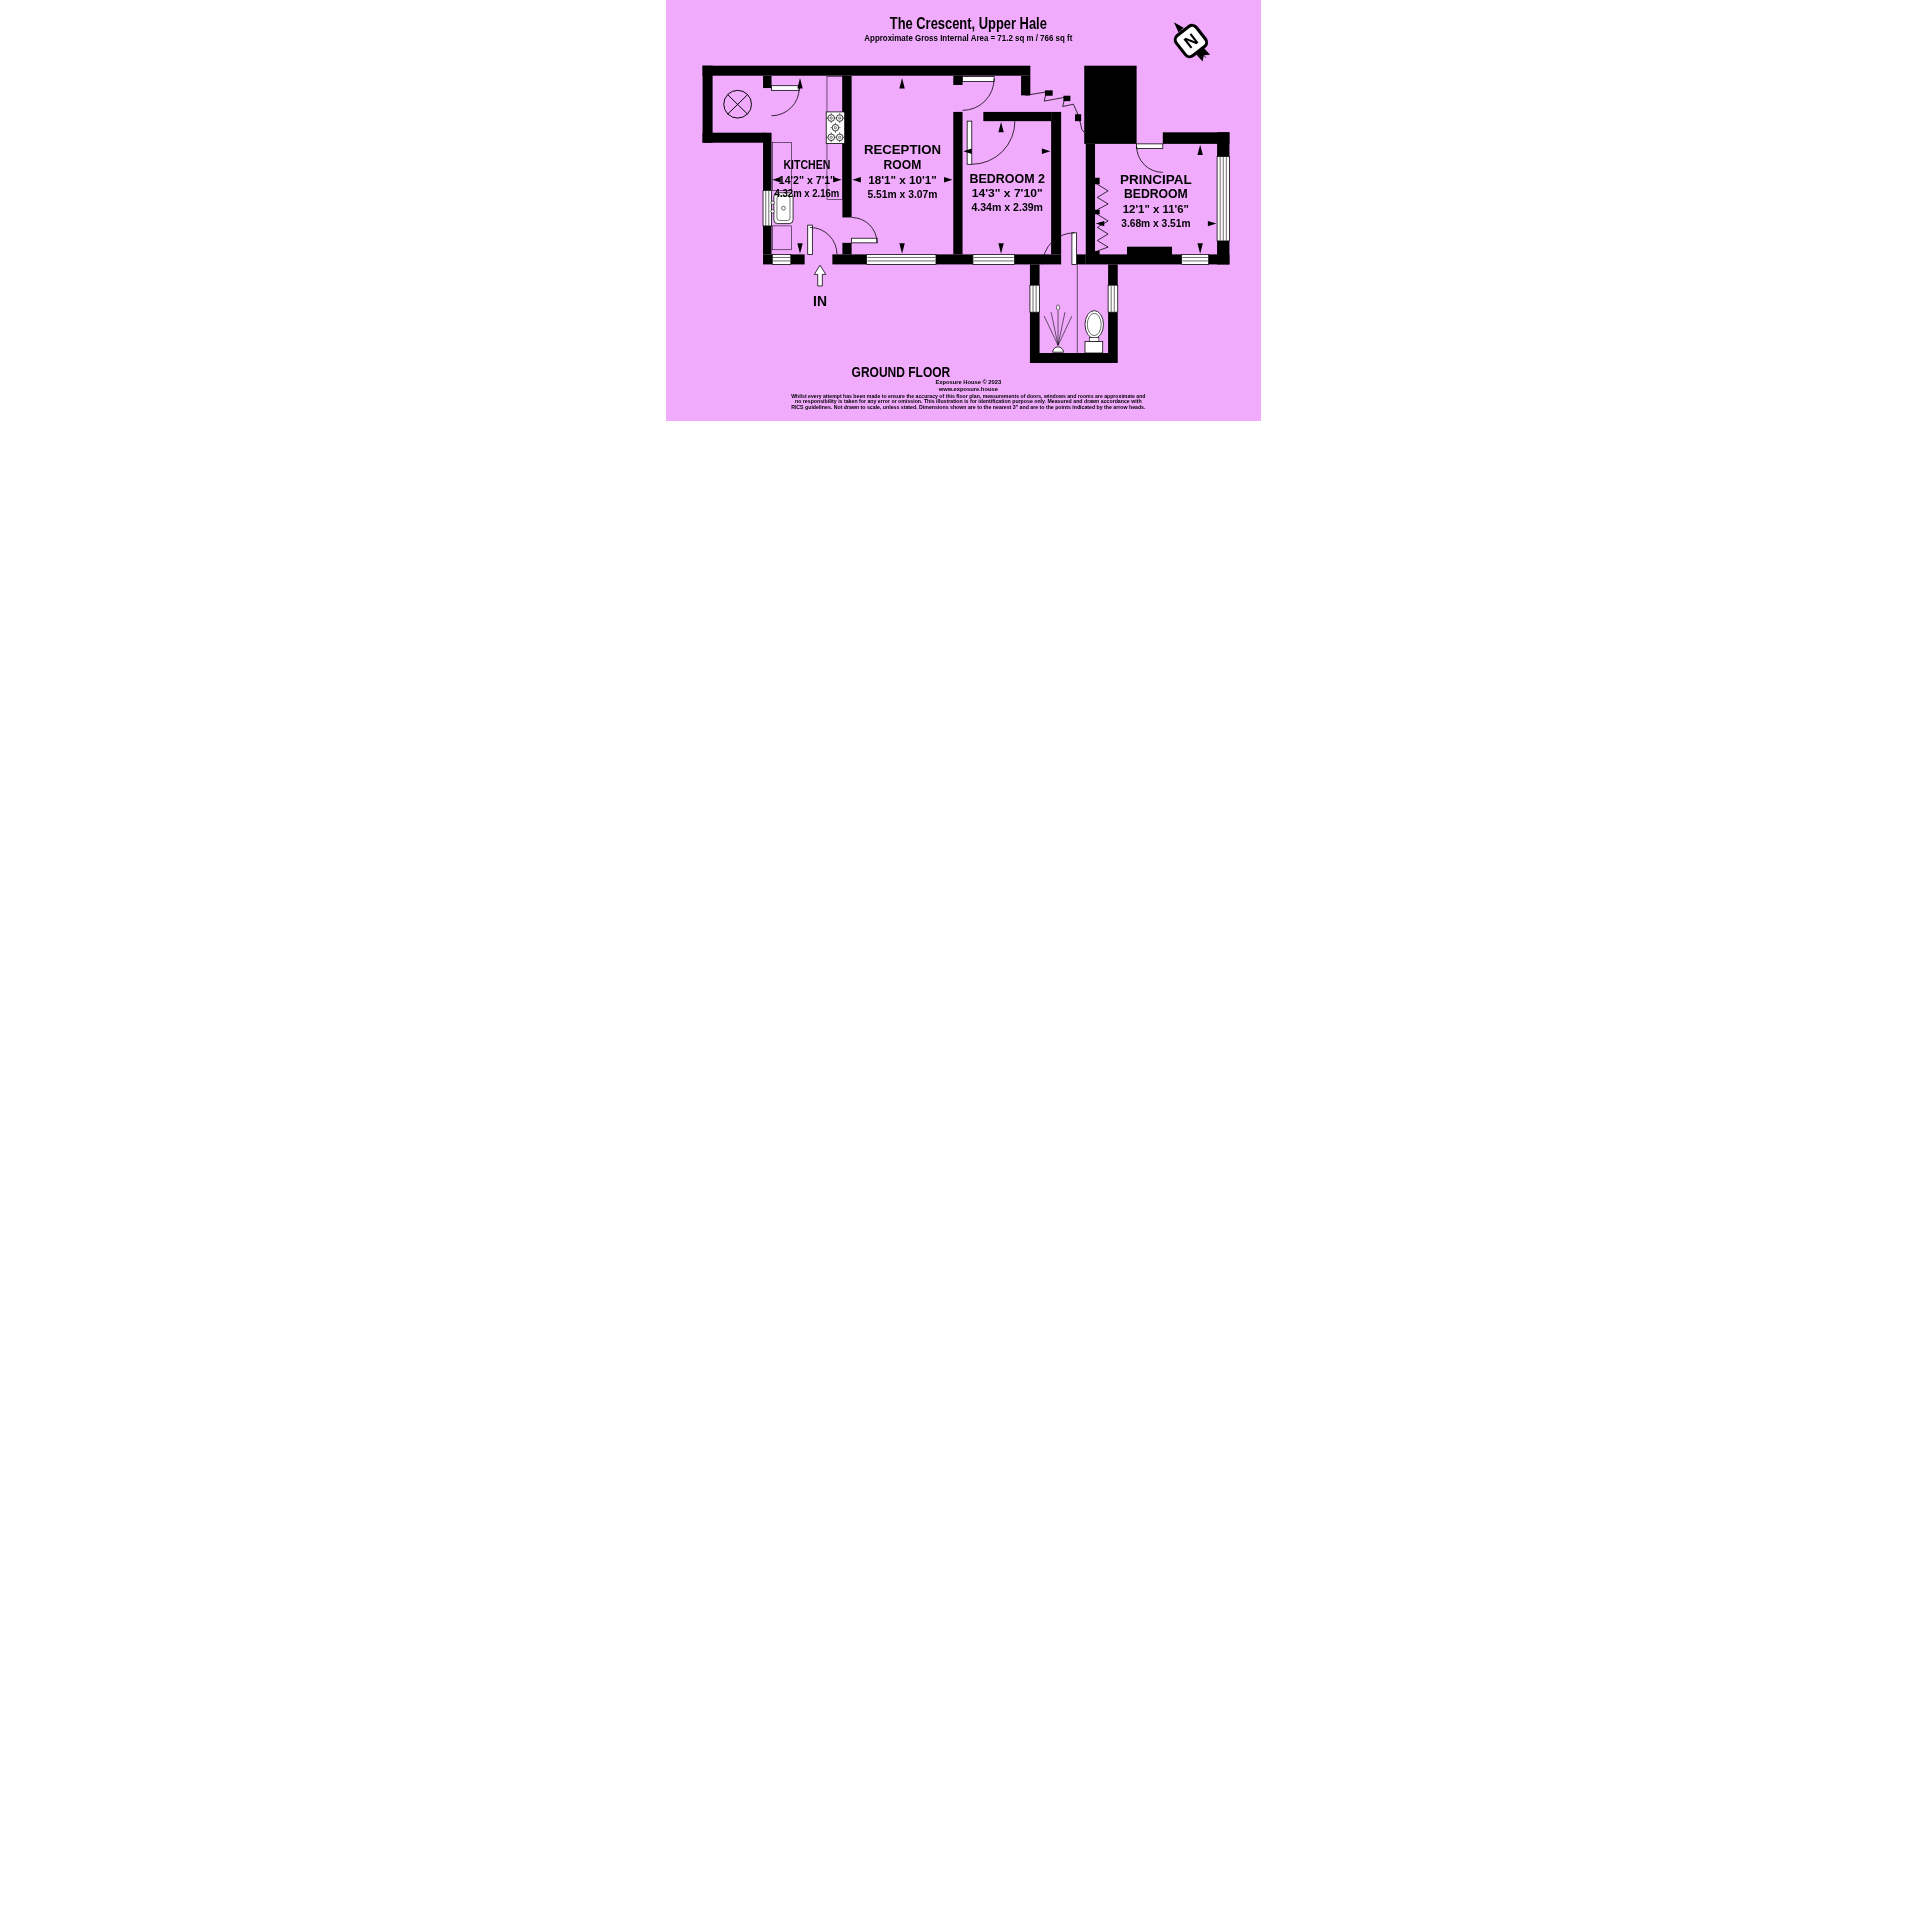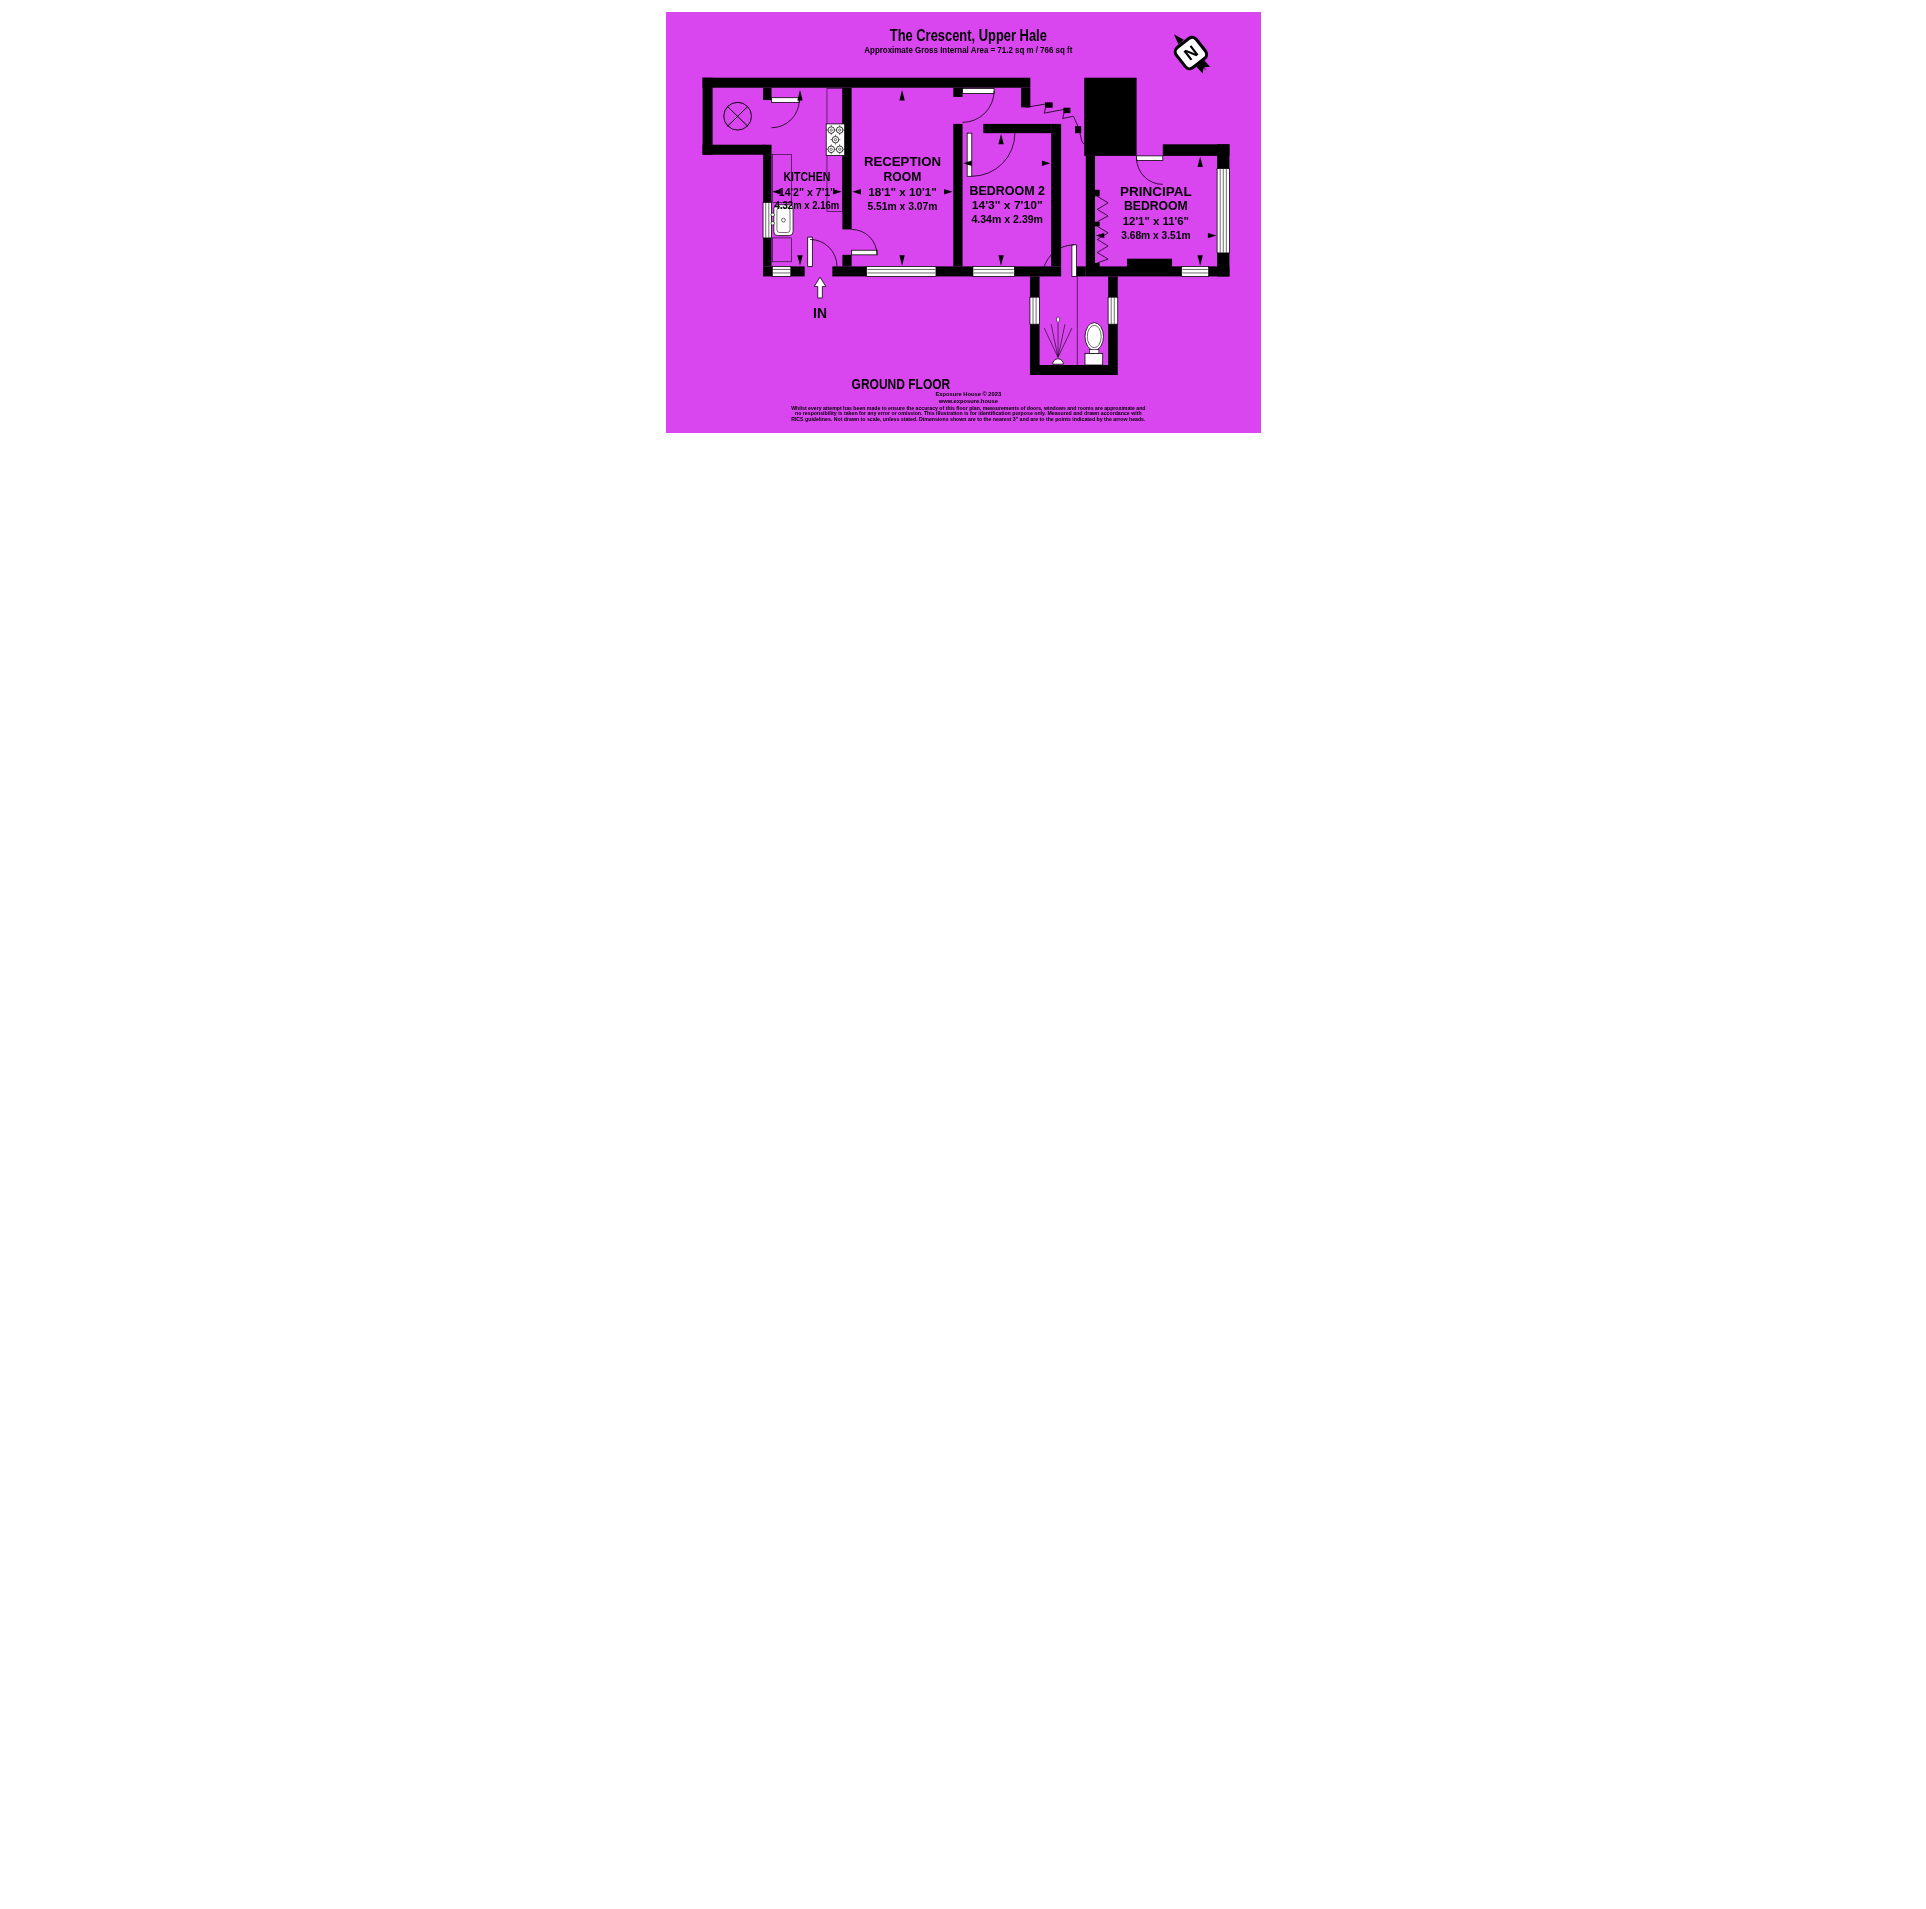--- a/index.html
+++ b/index.html
@@ -1,16 +1,16 @@
 <!DOCTYPE html>
 <html style="font-size:6.2px"><head>
 <meta charset="utf-8">
 <style>
   html,body{margin:0;padding:0;background:#ffffff;}
-  .page{width:595px;height:421px;background:#d946ef;margin:12px auto;position:relative;font-family:"Liberation Sans",sans-serif;}
+  .page{width:595px;height:421px;background:#f0abfc;margin:0 auto;position:relative;font-family:"Liberation Sans",sans-serif;}
   svg{display:block;}
   svg text{font-family:"Liberation Sans",sans-serif;font-weight:bold;fill:#000;}
   .wall{fill:#000000;stroke:none;}
   .win{fill:#ffffff;stroke:#000000;stroke-width:2;}
   .winline{stroke:#000000;stroke-width:1.5;fill:none;}
   .leaf{fill:#ffffff;stroke:#000000;stroke-width:2;}
   .arc{fill:none;stroke:#000000;stroke-width:2;}
   .fix{fill:#ffffff;stroke:#000000;stroke-width:2;}
   .fixthin{fill:none;stroke:#000000;stroke-width:1.4;}
   .dim{fill:#000000;stroke:none;}

